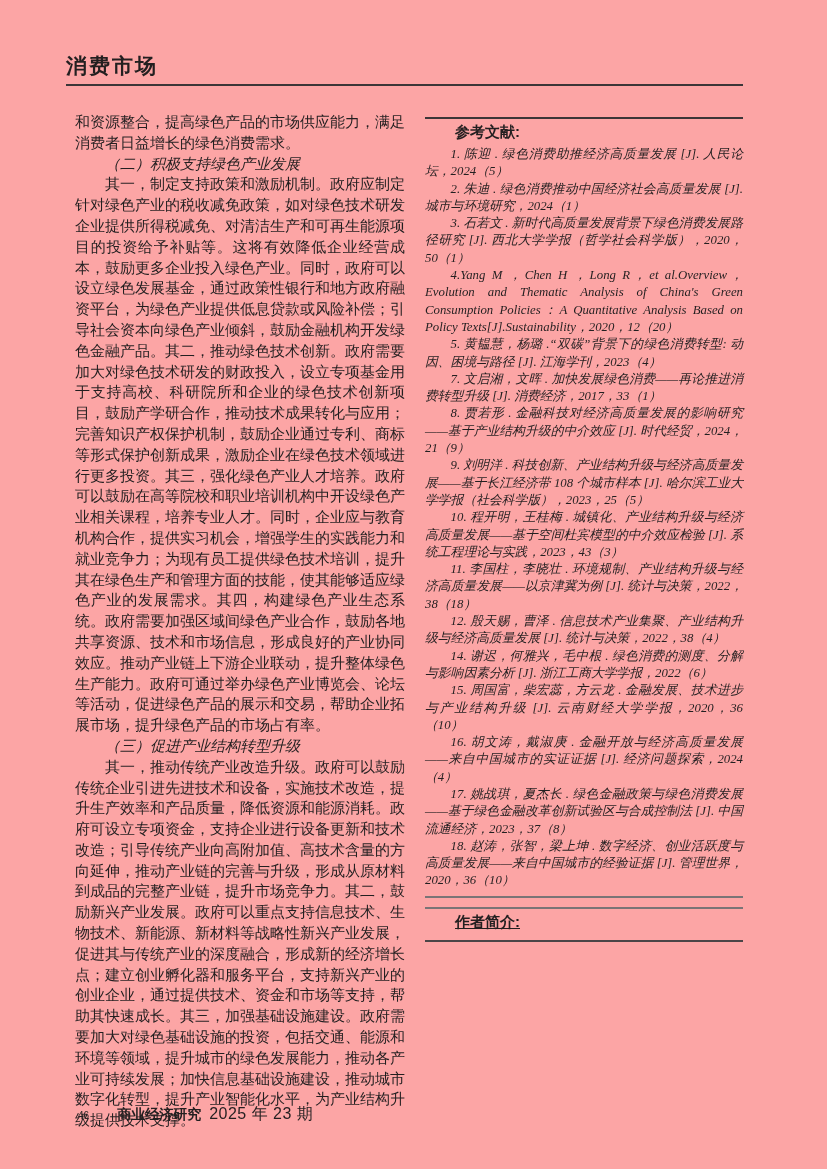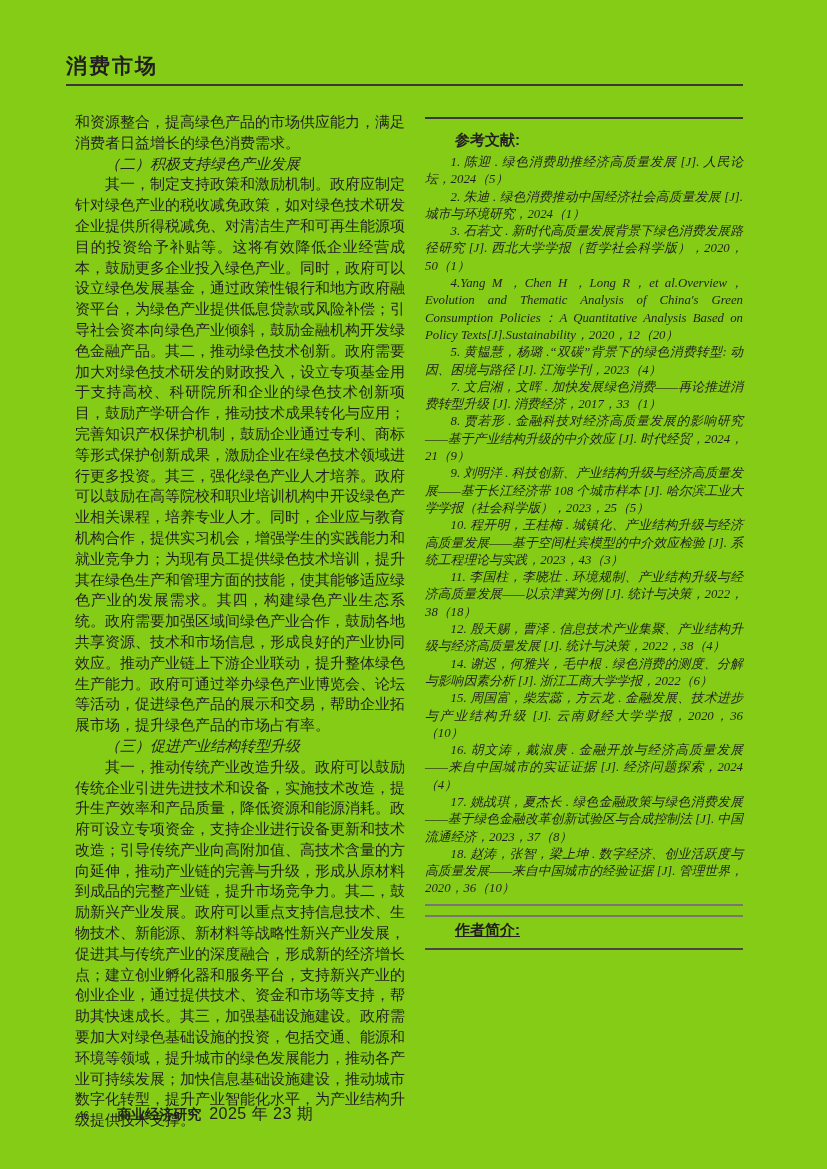--- a/index.html
+++ b/index.html
@@ -1,18 +1,18 @@
 <!DOCTYPE html>
 <html lang="zh" style="--text: #231f20; --rule-dark: #3c3638; --rule-gray: #7a7476; --rule-mid: #4b4547;"><head>
 <meta charset="utf-8">
 <style>
   * { margin:0; padding:0; box-sizing:border-box; }
   html,body { background:#ffffff; }
   .page {
-    position:relative; width:827px; height:1169px; background:#84cc16;
+    position:relative; width:827px; height:1169px; background:#fca5a5;
     color:var(--text,#231f20); overflow:hidden;
     font-family:"Liberation Serif","DejaVu Serif",serif;
   }
   
   .header { position:absolute; left:66px; top:52px; width:677px; }
   .section-label {
     font-family:"Liberation Sans","DejaVu Sans",sans-serif;
     font-weight:700; font-size:21px; letter-spacing:2px; color:var(--text,#231f20);
   }
   .header-rule { margin-top:4px; border-top:2px solid var(--rule-dark,#3c3638); }
@@ -20,21 +20,21 @@
   
   .columns { position:absolute; left:66px; top:112px; width:677px; display:flex; align-items:flex-start;justify-content:flex-end; }
   .col-left  { width:339px; padding-left:9px; }
   .col-right { width:318px; margin-left:20px; margin-top:5px; border-top:2px solid var(--rule-dark,#3c3638); }
 
   .col-left p { font-size:15px; line-height:20.8px; text-align:justify; }
   .col-left p.indent { text-indent:2em; }
   .col-left p.subheading { font-style:italic; }
 
   
-  .refs { padding-top:12px; }
+  .refs { padding-top:4px; }
   .refs h3, .bio h3 {
     font-family:"Liberation Sans","DejaVu Sans",sans-serif;
     font-weight:700; font-size:15px; text-indent:2em; color:var(--text,#231f20);
   }
   .ref-list { margin-top:4px; }
   .ref-item {
     font-size:12.8px; line-height:17.3px; text-indent:2em; text-align:justify;
     font-style:italic;
   }
 

